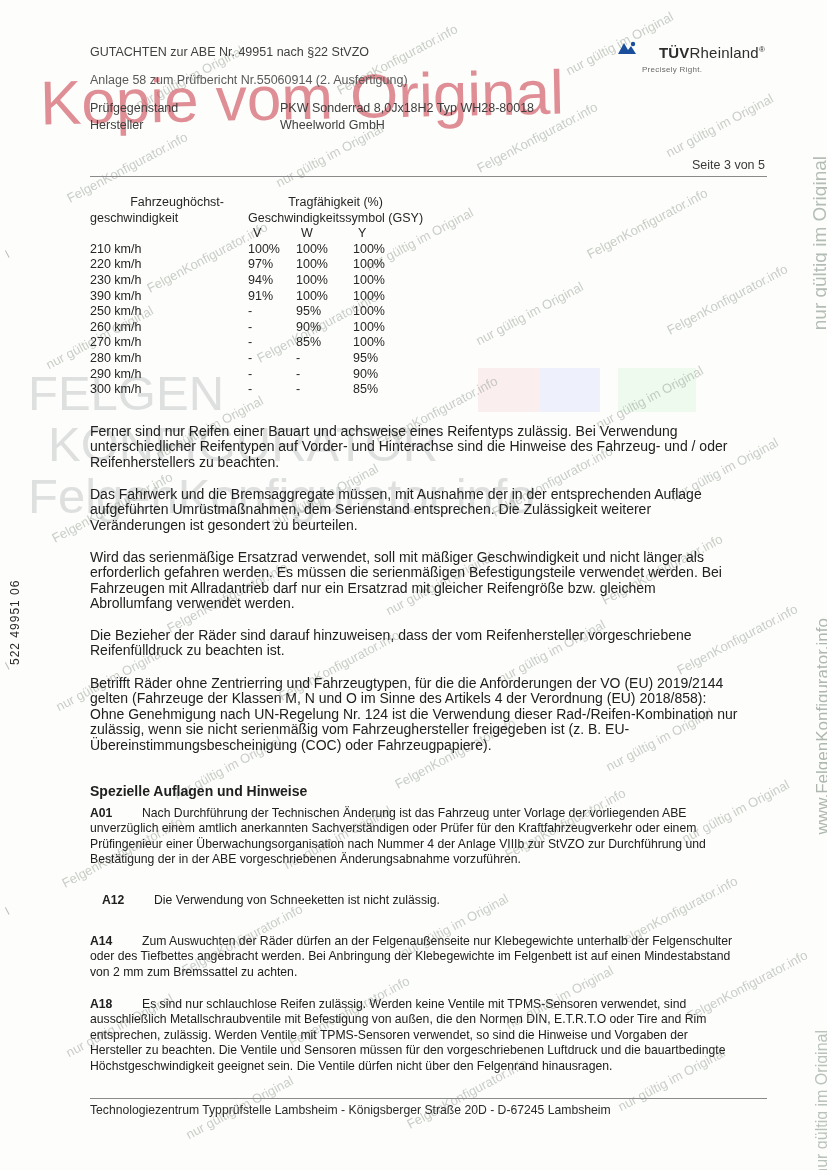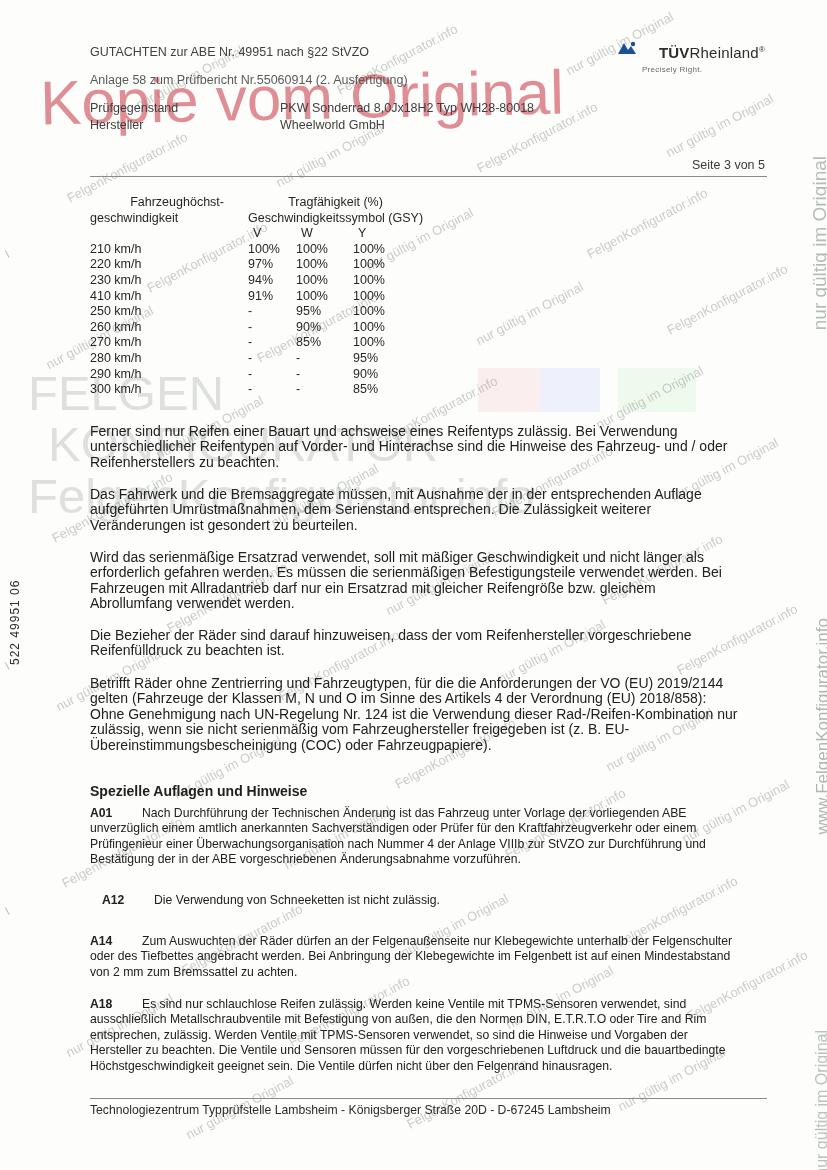--- a/index.html
+++ b/index.html
@@ -382,21 +382,21 @@
         <div class="c2">100%</div>
         <div class="c3">100%</div>
       </div>
       <div class="trow">
         <div class="c0">230 km/h</div>
         <div class="c1">94%</div>
         <div class="c2">100%</div>
         <div class="c3">100%</div>
       </div>
       <div class="trow">
-        <div class="c0">410 km/h</div>
+        <div class="c0">390 km/h</div>
         <div class="c1">91%</div>
         <div class="c2">100%</div>
         <div class="c3">100%</div>
       </div>
       <div class="trow">
         <div class="c0">250 km/h</div>
         <div class="c1">-</div>
         <div class="c2">95%</div>
         <div class="c3">100%</div>
       </div>

